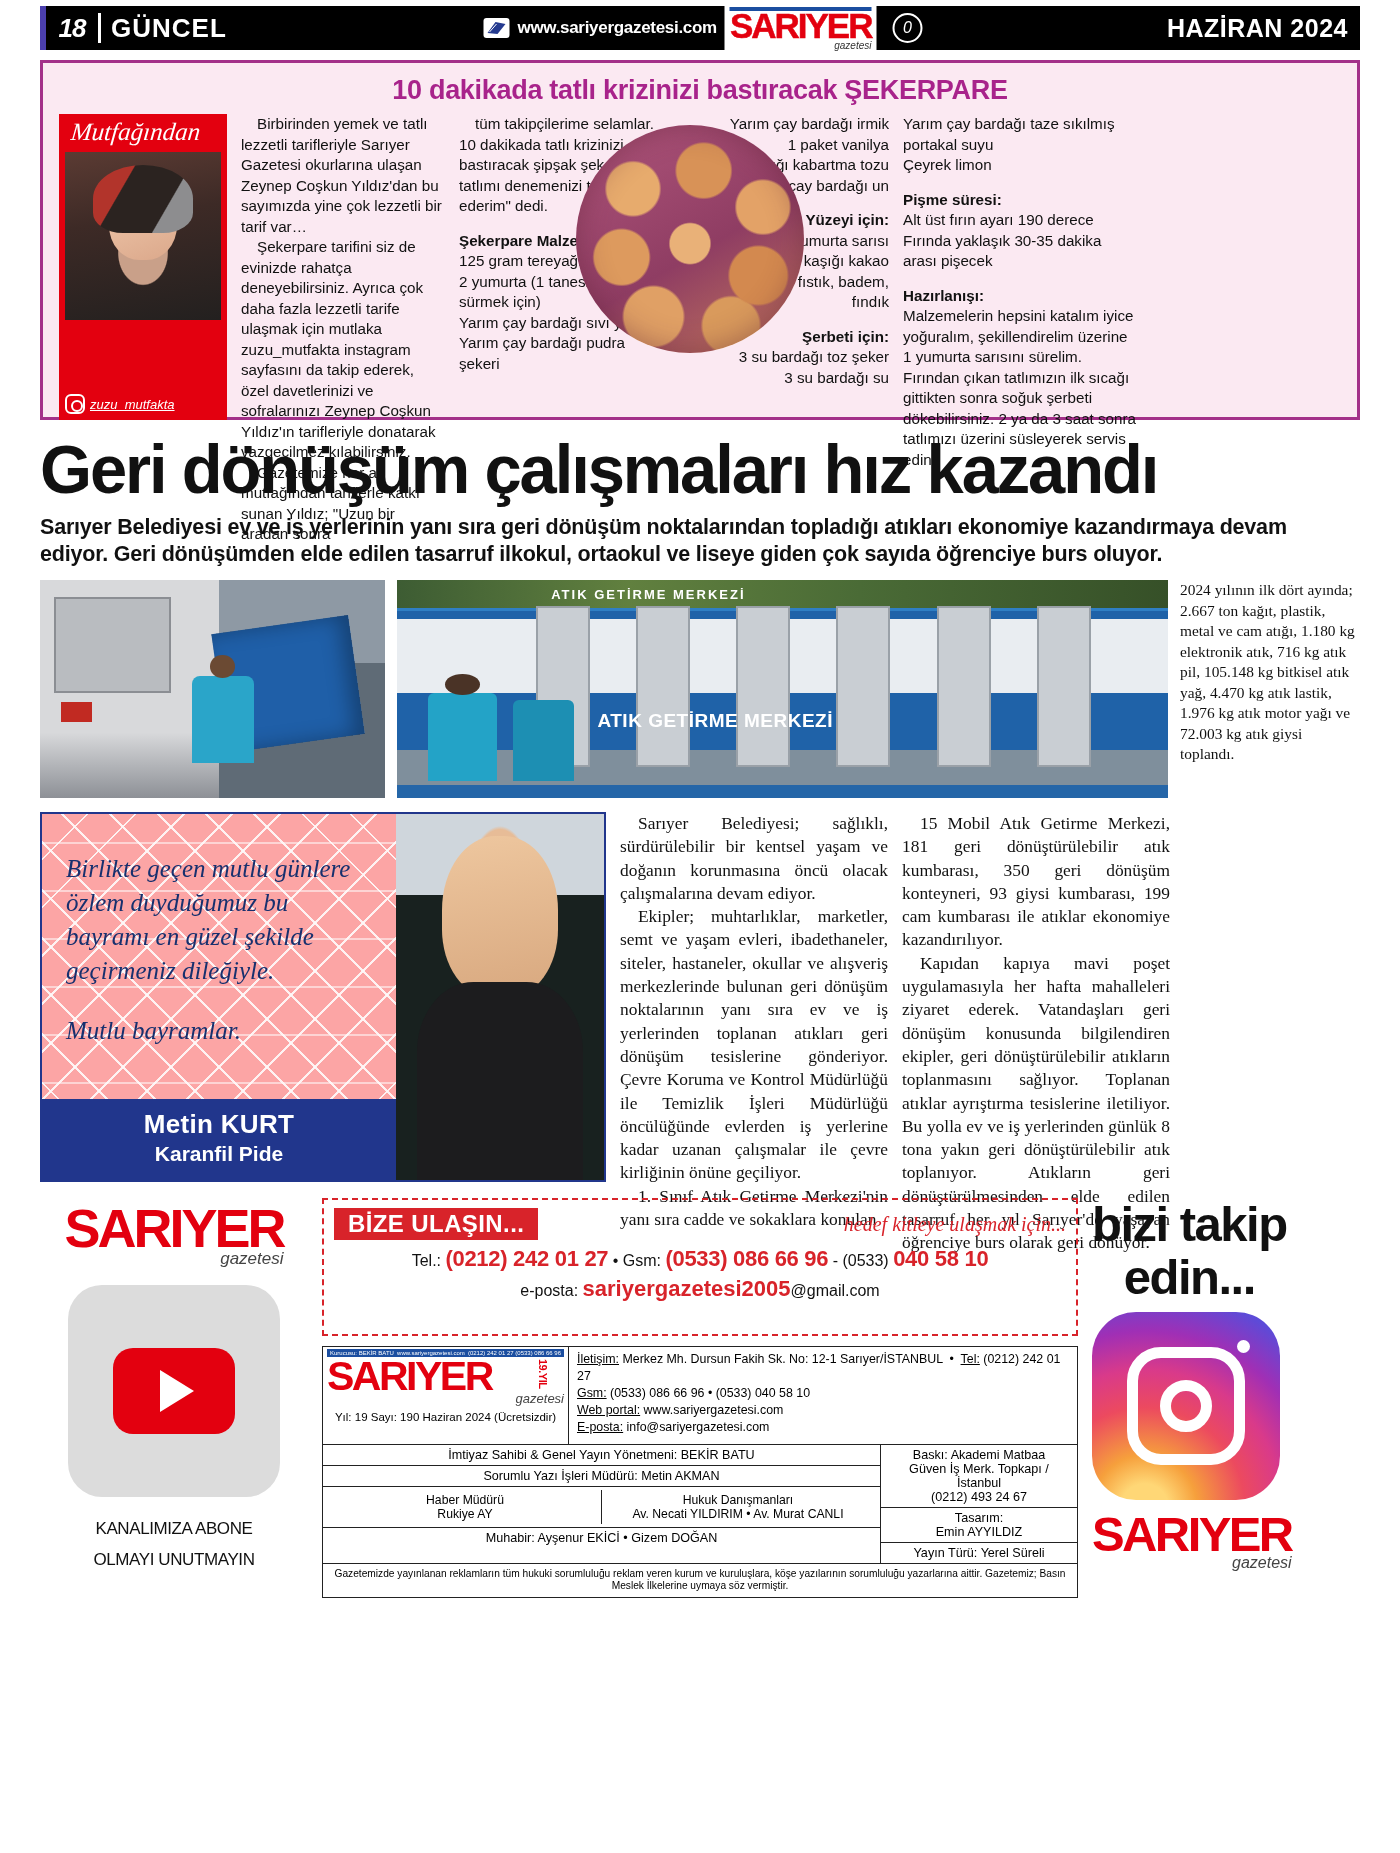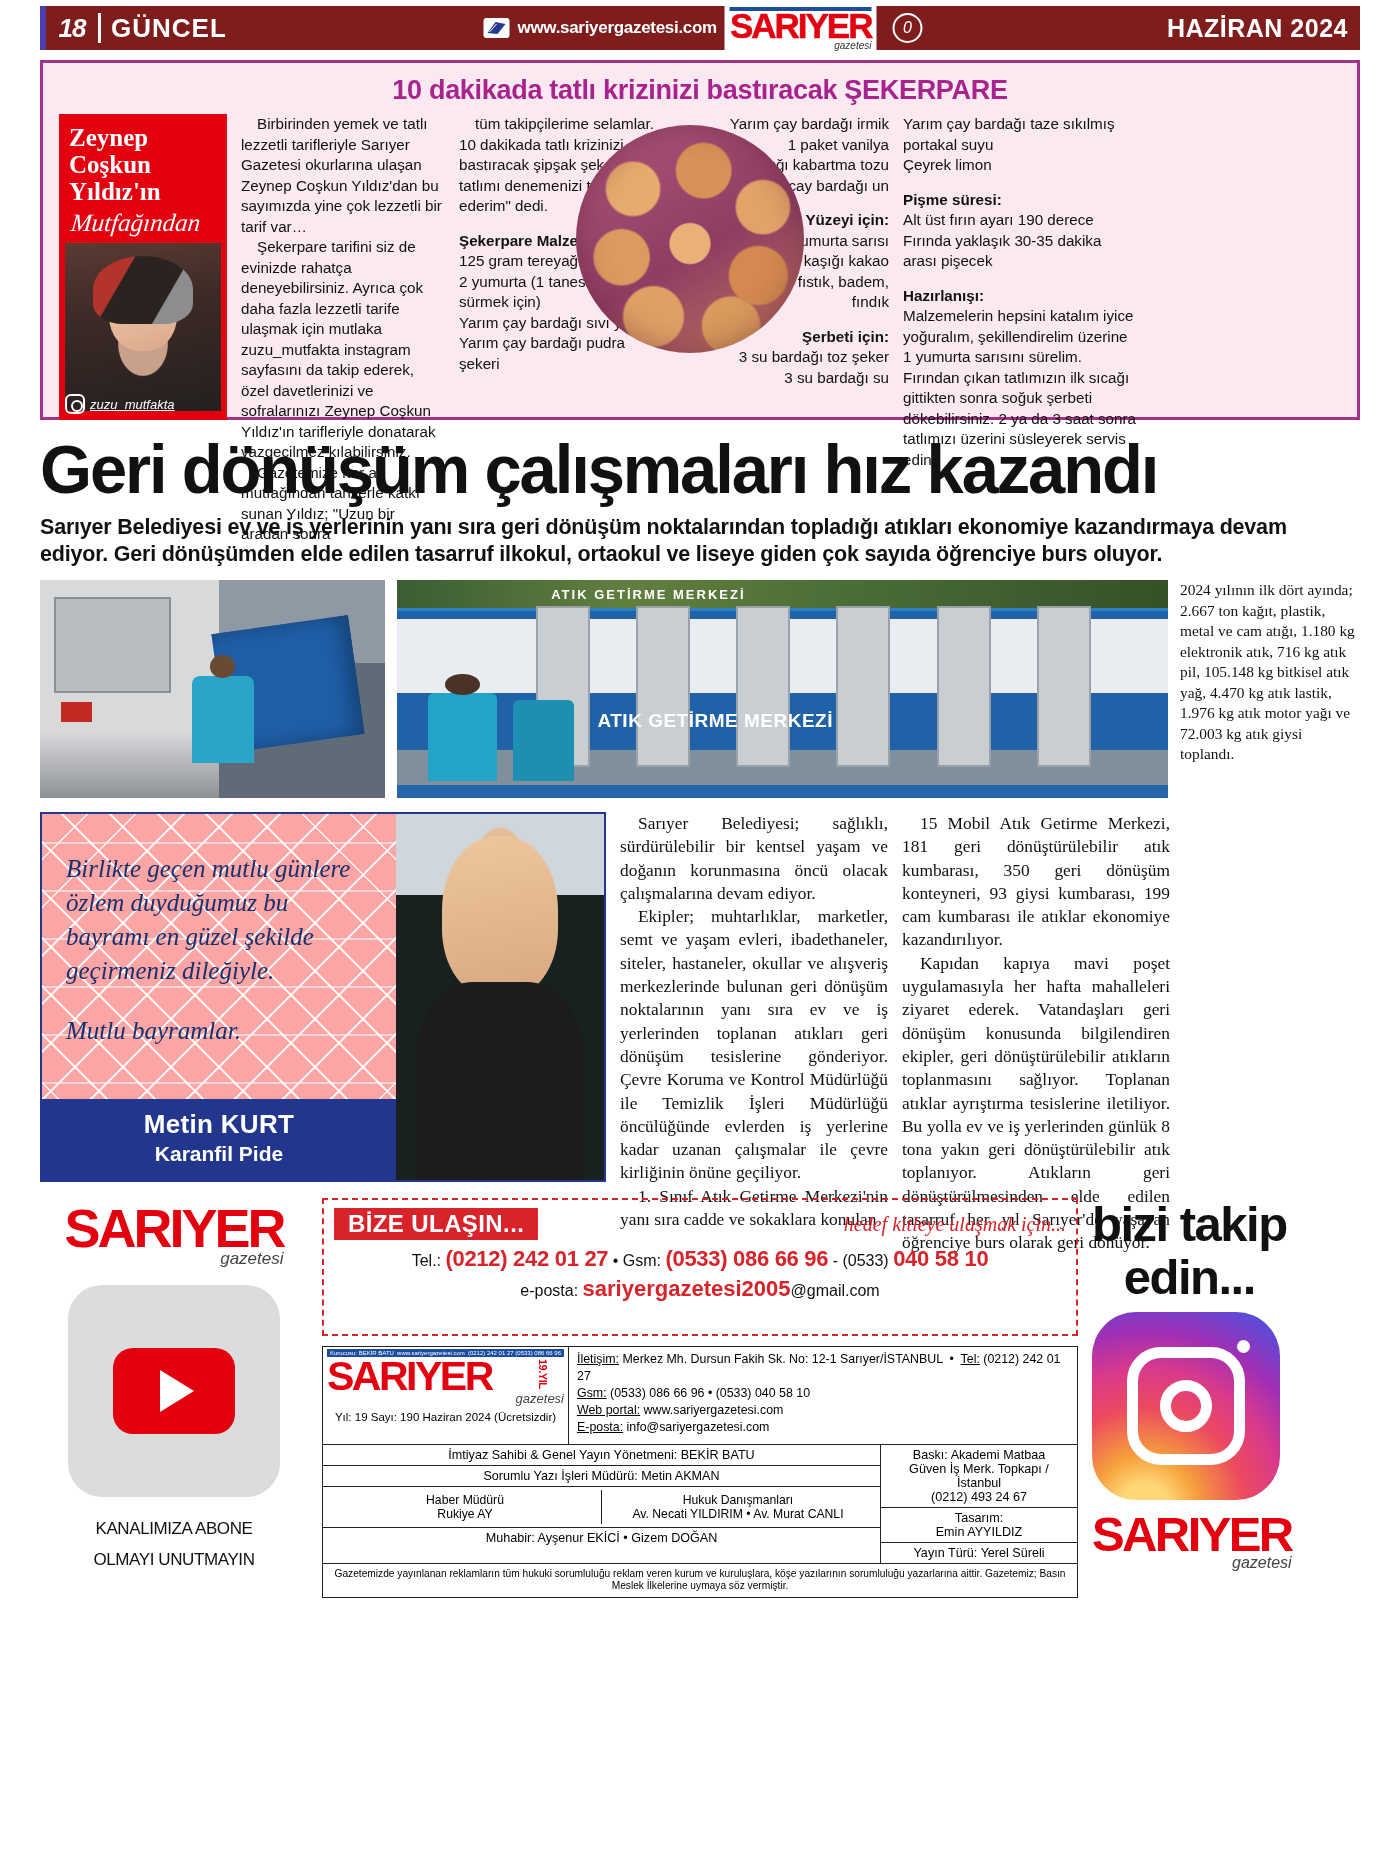--- a/index.html
+++ b/index.html
@@ -9,21 +9,21 @@
     font-family:"Liberation Sans", sans-serif;
     position:relative;
     overflow:hidden;
   }
   .page { position:relative; width:1400px; height:1853px; padding:0 40px; }
 
   
   .masthead-bar {
     position:relative; height:44px; margin-top:6px;
     display:flex; align-items:center;
-    background:#7f1d1d;
+    background:#000000;
     border-left:6px solid #4b3fae;
   }
   .pageno {
     width:52px; text-align:center; color:#fff;
     font-weight:bold; font-size:26px; font-style:italic;
     letter-spacing:-1px;
   }
   .sec-divider { width:3px; height:30px; background:#fff; margin:0 10px 0 0; }
   .sec-title {
     color:#fff; font-weight:bold; font-size:26px; letter-spacing:1px;
@@ -327,25 +327,20 @@
 
     <div class="mast-date">HAZİRAN 2024</div>
   </div>
 
   <div class="recipe">
     <div class="recipe-title">10 dakikada tatlı krizinizi bastıracak ŞEKERPARE</div>
     <div class="recipe-body">
 
       <div class="chef-col">
         <div class="chef-card">
-          <div class="chef-name">
-            <span>Zeynep</span><br>
-            <span>Coşkun</span><br>
-            <span>Yıldız'ın</span>
-          </div>
           <div class="chef-script">Mutfağından</div>
           <div class="chef-photo"></div>
           <div class="ig-row">
             <span class="ig-ico"></span>
             <span class="ig-name">zuzu_mutfakta</span>
           </div>
         </div>
       </div>
 
       <div class="txt-col c1">

